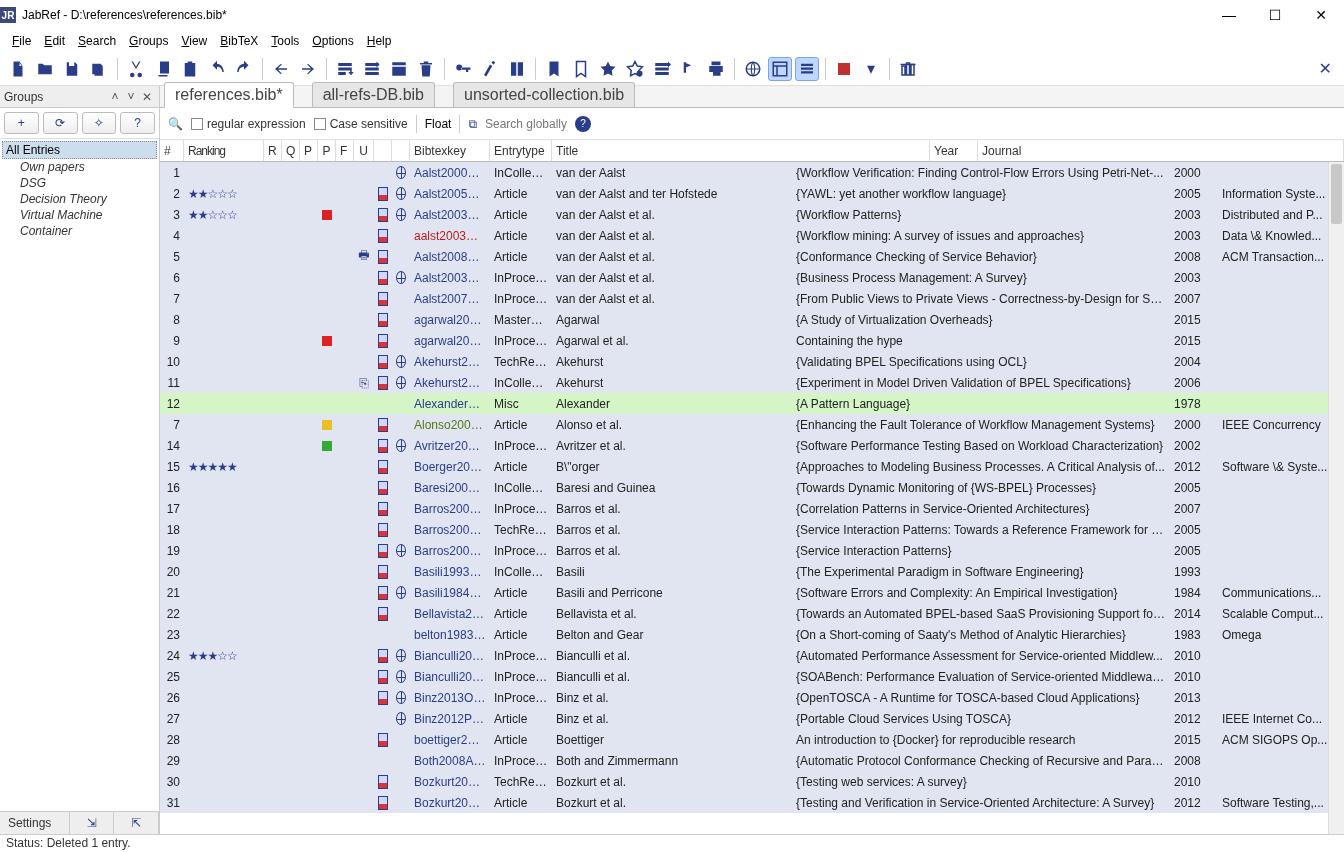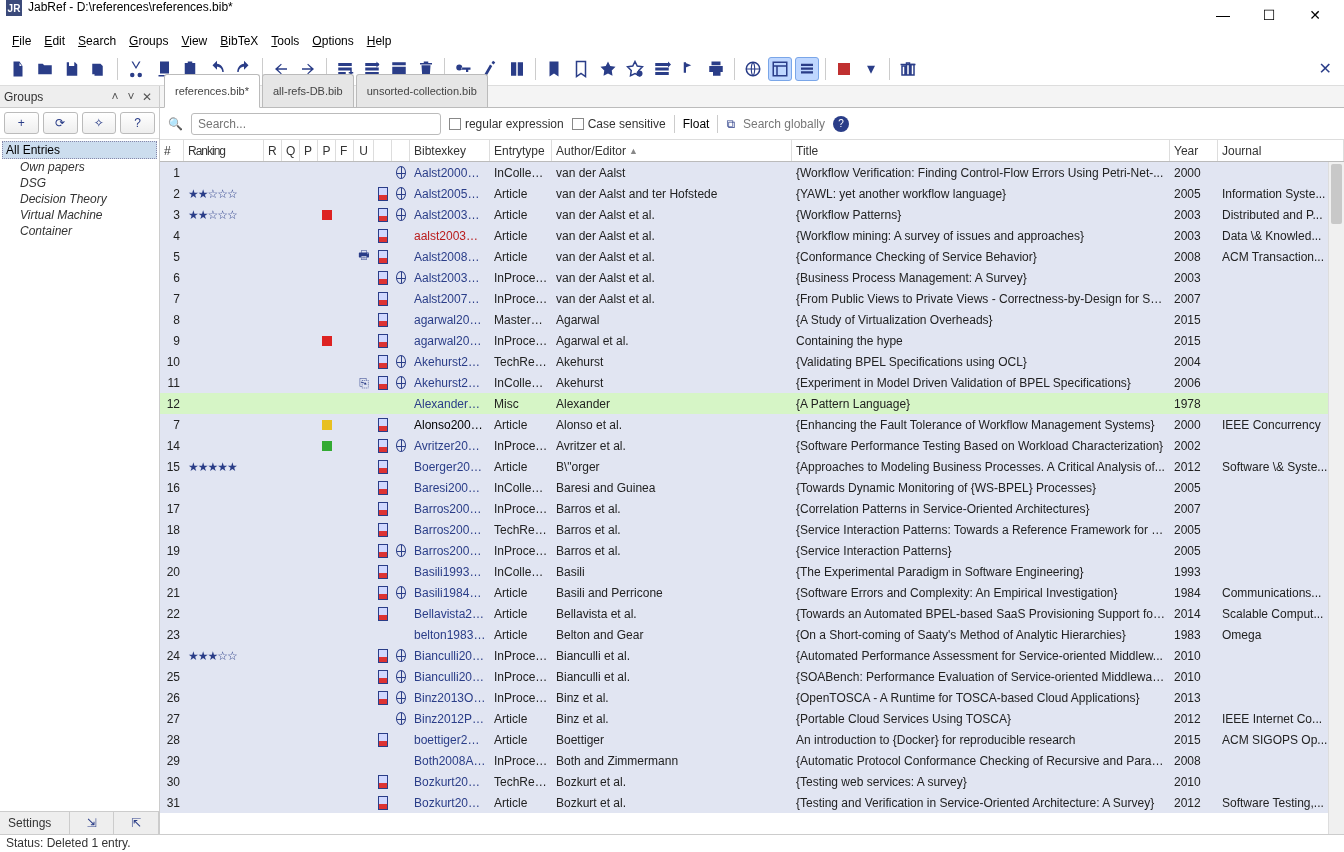--- a/index.html
+++ b/index.html
@@ -1,17 +1,17 @@
 <!DOCTYPE html>
 <html><head>
 <meta charset="utf-8">
 <style>
 *{margin:0;padding:0;box-sizing:border-box;font-family:"Segoe UI",Tahoma,sans-serif;font-size:12px}
 html,body{width:1344px;height:852px;background:#fff;overflow:hidden;color:#000}
-.title-bar{height:30px;display:flex;padding:0 6px;background:#fff}
+.title-bar{height:30px;display:flex;align-items:center;padding:0 0;background:#fff}
 .title-bar .logo{width:16px;height:16px;background:#3b4a7a;margin-right:6px;color:#fff;display:flex;align-items:center;justify-content:center;font-size:10px;font-weight:bold}
 .title-bar .title{flex:1}
 .win-controls{display:flex;gap:0}
 .win-btn{width:46px;height:30px;display:flex;align-items:center;justify-content:center;font-size:14px}
 .menu-bar{height:22px;display:flex;align-items:center;padding:0 6px;gap:1px}
 .menu-bar span{padding:2px 6px;cursor:default}
 .menu-bar span u{text-decoration:underline}
 .toolbar{height:34px;display:flex;align-items:center;padding:0 6px;gap:3px;border-bottom:1px solid #ddd}
 .tb-ico{width:24px;height:24px;display:flex;align-items:center;justify-content:center;color:#2a3d88;font-size:16px;border-radius:3px}
 .tb-ico svg{width:18px;height:18px;fill:#2a3d88}
@@ -26,21 +26,21 @@
 .sb-header .ico{width:16px;display:flex;justify-content:center;color:#555}
 .sb-toolbar{display:flex;gap:4px;padding:4px;border-bottom:1px solid #ddd}
 .sb-btn{flex:1;height:22px;border:1px solid #bbb;border-radius:3px;background:linear-gradient(#fff,#eee);display:flex;align-items:center;justify-content:center;color:#2a3d88}
 .sb-tree{flex:1;padding:2px}
 .tree-root{padding:1px 3px;background:#cde;border:1px dotted #88a}
 .tree-item{padding:1px 3px 1px 18px;color:#333;font-style:italic}
 .sb-bottom{display:flex;border-top:1px solid #ccc}
 .sb-bottom .cell{flex:1;height:22px;border-right:1px solid #ccc;display:flex;align-items:center;justify-content:center;background:#eee;color:#2a3d88}
 .main{flex:1;display:flex;flex-direction:column}
 .tabs{height:22px;display:flex;align-items:flex-end;padding-left:4px;border-bottom:1px solid #bbb;background:#f4f4f4}
-.tab{padding:10px 10px;border:1px solid #bbb;border-bottom:none;background:#e6e6e6;margin-right:2px;border-radius:3px 3px 0 0;color:#444;font-size:11px}
+.tab{padding:3px 10px;border:1px solid #bbb;border-bottom:none;background:#e6e6e6;margin-right:18px;border-radius:3px 3px 0 0;color:#444;font-size:16px}
 .tab.active{background:#fff;border-bottom:1px solid #fff;position:relative;top:1px}
 .search-row{height:32px;display:flex;align-items:center;padding:4px 8px;gap:8px;border-bottom:1px solid #ddd}
 .srch-ico{color:#888}
 .search-input{width:250px;height:22px;border:1px solid #bbb;border-radius:3px;padding:0 6px;color:#888}
 .chk{display:flex;align-items:center;gap:4px;color:#333}
 .chk .box{width:12px;height:12px;border:1px solid #888}
 .vline{width:1px;height:18px;background:#ccc}
 .link{color:#777}
 .help-ico{width:16px;height:16px;border-radius:50%;background:#2a3d88;color:#fff;display:flex;align-items:center;justify-content:center;font-size:10px}
 .grid-head{height:22px;display:flex;border-bottom:1px solid #bbb;background:#fff}
@@ -305,21 +305,20 @@
 
   <div class="main">
     <div class="tabs">
       <div class="tab active">references.bib*</div>
       <div class="tab">all-refs-DB.bib</div>
       <div class="tab">unsorted-collection.bib</div>
     </div>
 
     <div class="search-row">
       <span class="srch-ico">🔍</span>
-      <input class="search-input" placeholder="Search..." style="">
       <label class="chk">
           <span class="box"></span>
           <span>regular expression</span>
         </label>
       <label class="chk">
           <span class="box"></span>
           <span>Case sensitive</span>
         </label>
       <span class="vline"></span>
       <span>Float</span>
@@ -335,24 +334,20 @@
       <div class="h c-r">R</div>
       <div class="h c-q">Q</div>
       <div class="h c-p1">P</div>
       <div class="h c-p2">P</div>
       <div class="h c-f">F</div>
       <div class="h c-u">U</div>
       <div class="h c-pdf"></div>
       <div class="h c-web"></div>
       <div class="h c-key">Bibtexkey</div>
       <div class="h c-type">Entrytype</div>
-      <div class="h c-auth">
-          <span>Author/Editor</span>
-          <span class="sort-arr">▲</span>
-        </div>
       <div class="h c-title">Title</div>
       <div class="h c-year">Year</div>
       <div class="h c-jour">Journal</div>
     </div>
 
     <div class="grid-body" id="grid-body">
       <div class="scrollbar">
           <div class="scroll-thumb"></div>
         </div>
     <div class="row blue">
@@ -619,21 +614,21 @@
           <div class="c c-p1"></div>
           <div class="c c-p2">
             <span class="flag-yellow"></span>
           </div>
           <div class="c c-f"></div>
           <div class="c c-u"></div>
           <div class="c c-pdf">
             <span class="pdf-ico"></span>
           </div>
           <div class="c c-web"></div>
-          <div class="c c-key" style="color:#000000">Alonso2000...</div>
+          <div class="c c-key" style="color:#4d7c0f">Alonso2000...</div>
           <div class="c c-type">Article</div>
           <div class="c c-auth">Alonso et al.</div>
           <div class="c c-title">{Enhancing the Fault Tolerance of Workflow Management Systems}</div>
           <div class="c c-year">2000</div>
           <div class="c c-jour">IEEE Concurrency</div>
         </div>
         <div class="row blue">
           <div class="c c-num">14</div>
           <div class="c c-rank"></div>
           <div class="c c-r"></div>

